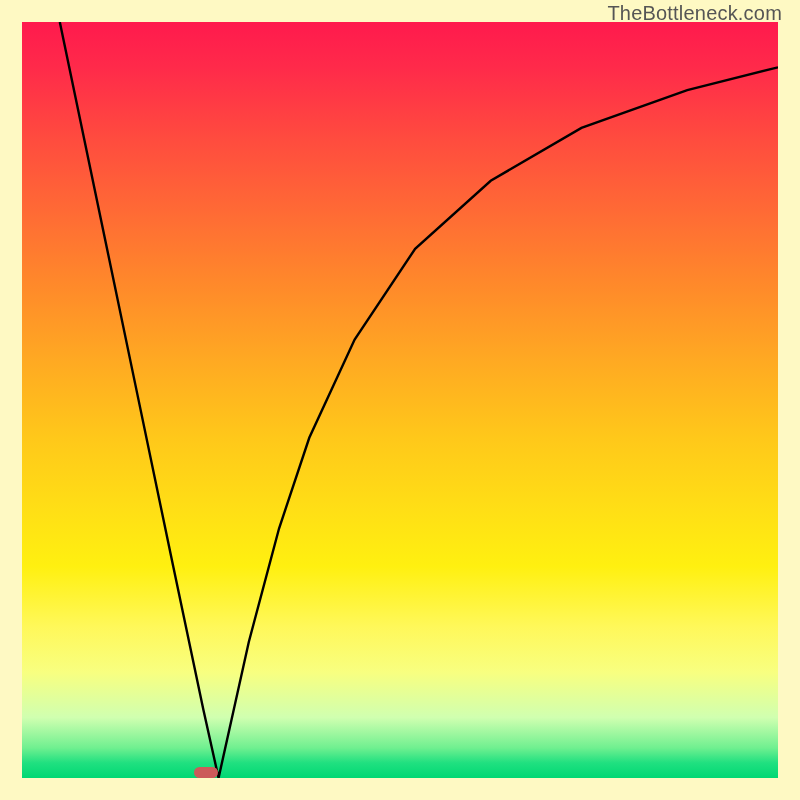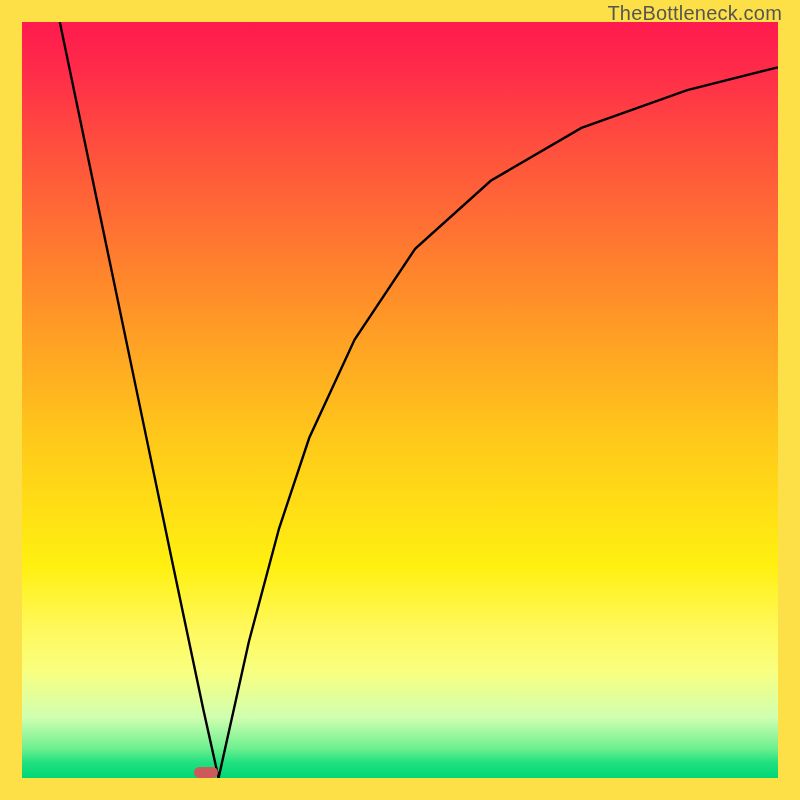--- a/index.html
+++ b/index.html
@@ -10,21 +10,21 @@
     background: #000;
     position: relative;
     font-family: Arial, sans-serif;
   }
   .frame {
     position: absolute;
     top: 0;
     left: 0;
     width: 800px;
     height: 800px;
-    background: #fde047;
+    background: #fef9c3;
   }
   .plot-area {
     position: absolute;
     top: 22px;
     left: 22px;
     width: 756px;
     height: 756px;
     overflow: hidden;
   }
   .gradient-bg {

